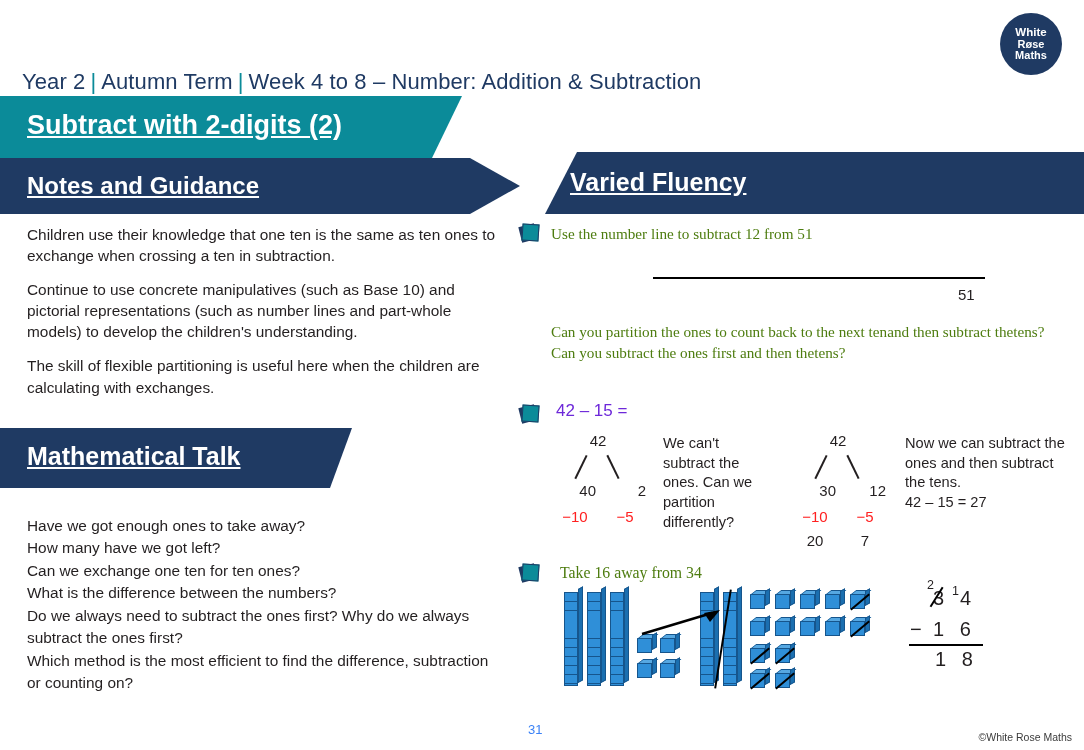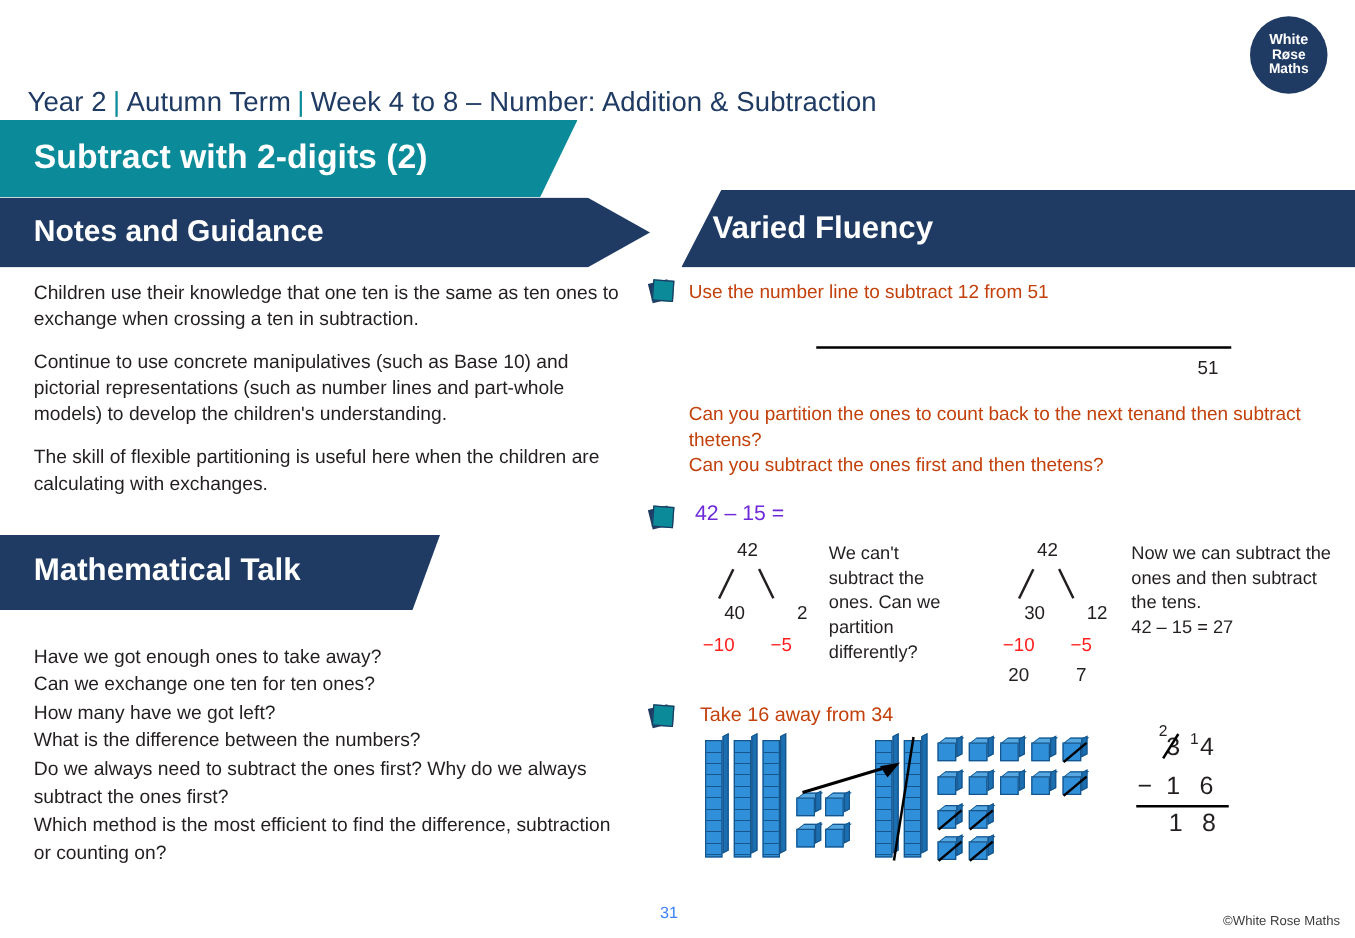--- a/index.html
+++ b/index.html
@@ -39,20 +39,21 @@
   #logo span {
     color: #ffffff; font-size: 11.5px; font-weight: bold;
     display: block; text-align: center;
   }
   #logo .l2 { font-size: 11px; }
 
   
   .banner-text {
     position: absolute; color: #fff; font-weight: bold;
     white-space: nowrap;
+    text-decoration: underline;
   }
   #banner-title {
     position: absolute; left: 0; top: 96px;
     width: 462px; height: 62px;
     background: #0b8b99;
     clip-path: polygon(0 0, 462px 0, 432px 62px, 0 62px);
   }
   #banner-title-text { left: 27px; top: 110px; font-size: 27px; }
 
   #banner-notes {
@@ -99,21 +100,21 @@
   .bullet .b-back {
     position: absolute; left: 2px; top: 2px; width: 16px; height: 16px;
     background: #1f3a63; transform: rotate(-14deg);
   }
   .bullet .b-front {
     position: absolute; left: 4px; top: 1px; width: 15px; height: 15px;
     background: #0b8b99; border: 1px solid #1f3a63; transform: rotate(4deg);
   }
 
   .q-text {
-    position: absolute; font-size: 15.2px; color: #c2410c; line-height: 1.35;
+    position: absolute; font-size: 15.2px; color: #4d7c0f; line-height: 1.35; font-family: Liberation Serif, serif;
   }
 
   
   #q1-bullet { left: 518px; top: 223px; }
   #q1-text { left: 551px; top: 224px; }
   #numberline {
     position: absolute; left: 653px; top: 277px;
     width: 332px; height: 0; border-top: 2.6px solid #000;
   }
   #numberline-label {
@@ -248,22 +249,22 @@
 <div class="banner-text" id="banner-vf-text">Varied Fluency</div>
 
 <div id="notes-body">
   <p>Children use their knowledge that one ten is the same as ten ones to exchange when crossing a ten in subtraction.</p>
   <p>Continue to use concrete manipulatives (such as Base 10) and pictorial representations (such as number lines and part-whole models) to develop the children's understanding.</p>
   <p>The skill of flexible partitioning is useful here when the children are calculating with exchanges.</p>
 </div>
 
 <div id="mtalk-body">
   <div>Have we got enough ones to take away?</div>
+  <div>How many have we got left?</div>
   <div>Can we exchange one ten for ten ones?</div>
-  <div>How many have we got left?</div>
   <div>What is the difference between the numbers?</div>
   <div>Do we always need to subtract the ones first? Why do we always subtract the ones first?</div>
   <div>Which method is the most efficient to find the difference, subtraction or counting on?</div>
 </div>
 
 <div class="bullet" id="q1-bullet">
   <div class="b-back"></div>
   <div class="b-front"></div>
 </div>
 <div class="q-text" id="q1-text">Use the number line to subtract 12 from 51</div>

